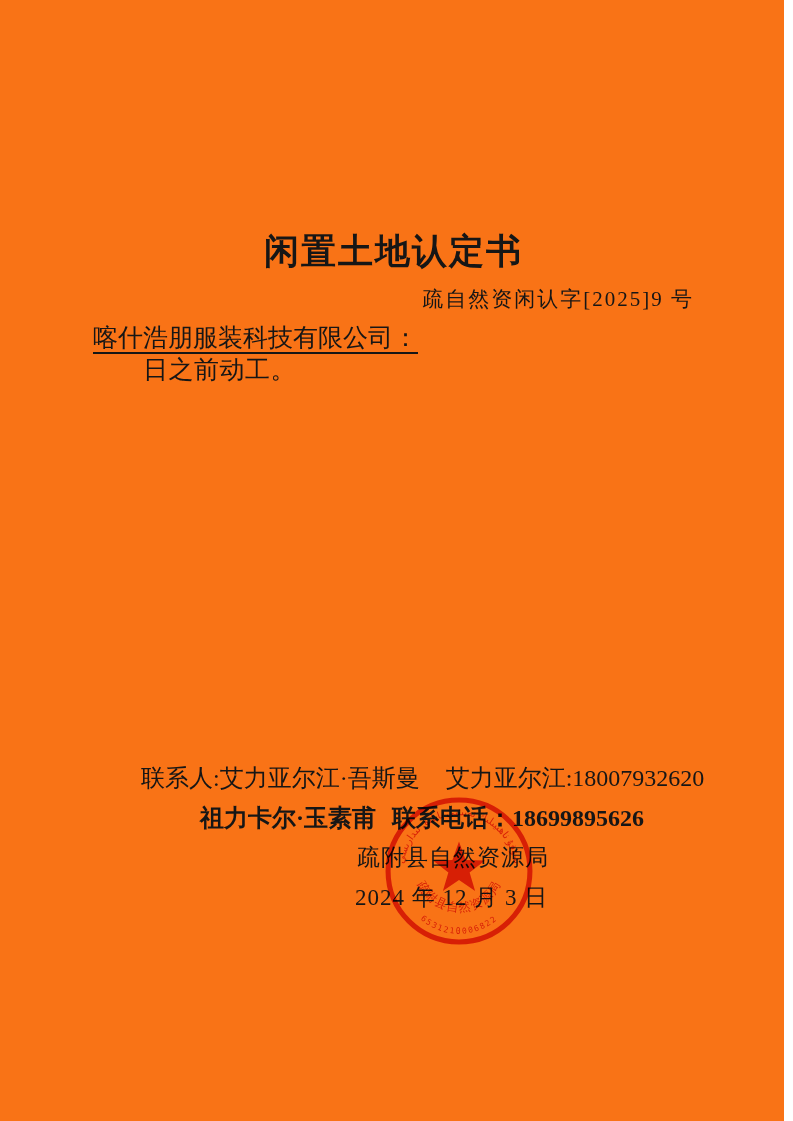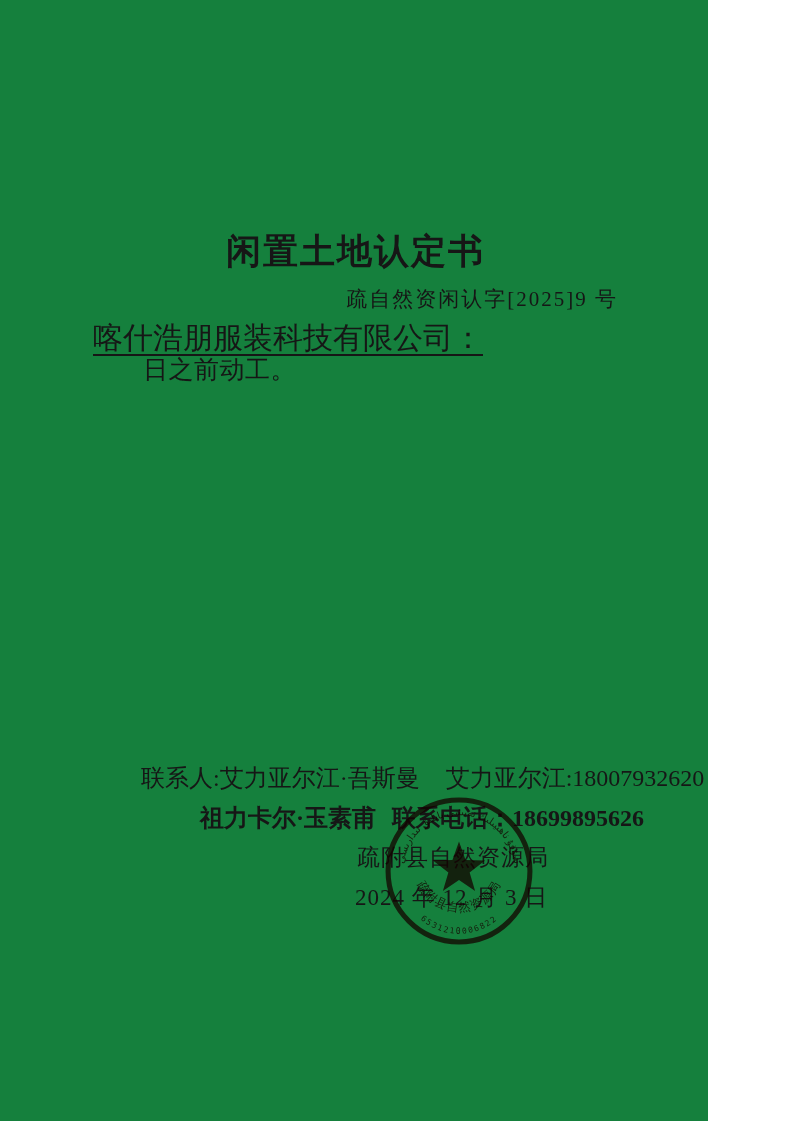--- a/index.html
+++ b/index.html
@@ -1,20 +1,20 @@
 <!DOCTYPE html>
 <html><head>
 <meta charset="utf-8">
 <style>
   html, body { margin: 0; padding: 0; background: #ffffff; }
   .page {
     position: relative;
-    width: 708px;
+    width: 784px;
     height: 1121px;
-    background: #15803d;
+    background: #f97316;
     font-family: "Liberation Serif", "DejaVu Serif", serif;
     color: #161616;
     overflow: hidden;
   }
   .doc-title {
     position: absolute;
     left: 93px; right: 90px; top: 231px;
     margin: 0;
     text-align: center;
     font-size: 35px;
@@ -26,21 +26,21 @@
     position: absolute;
     left: 93px; right: 90px; top: 286px;
     text-align: right;
     font-size: 21px;
     letter-spacing: 2px;
     line-height: 26px;
   }
   .addressee-line {
     position: absolute;
     left: 93px; top: 322px;
-    font-size: 30px;
+    font-size: 25px;
     line-height: 32px;
   }
   .u {
     text-decoration: underline;
     text-underline-offset: 6px;
     text-decoration-thickness: 2px;
   }
   .body-block {
     position: absolute;
     left: 93px; top: 352px;

